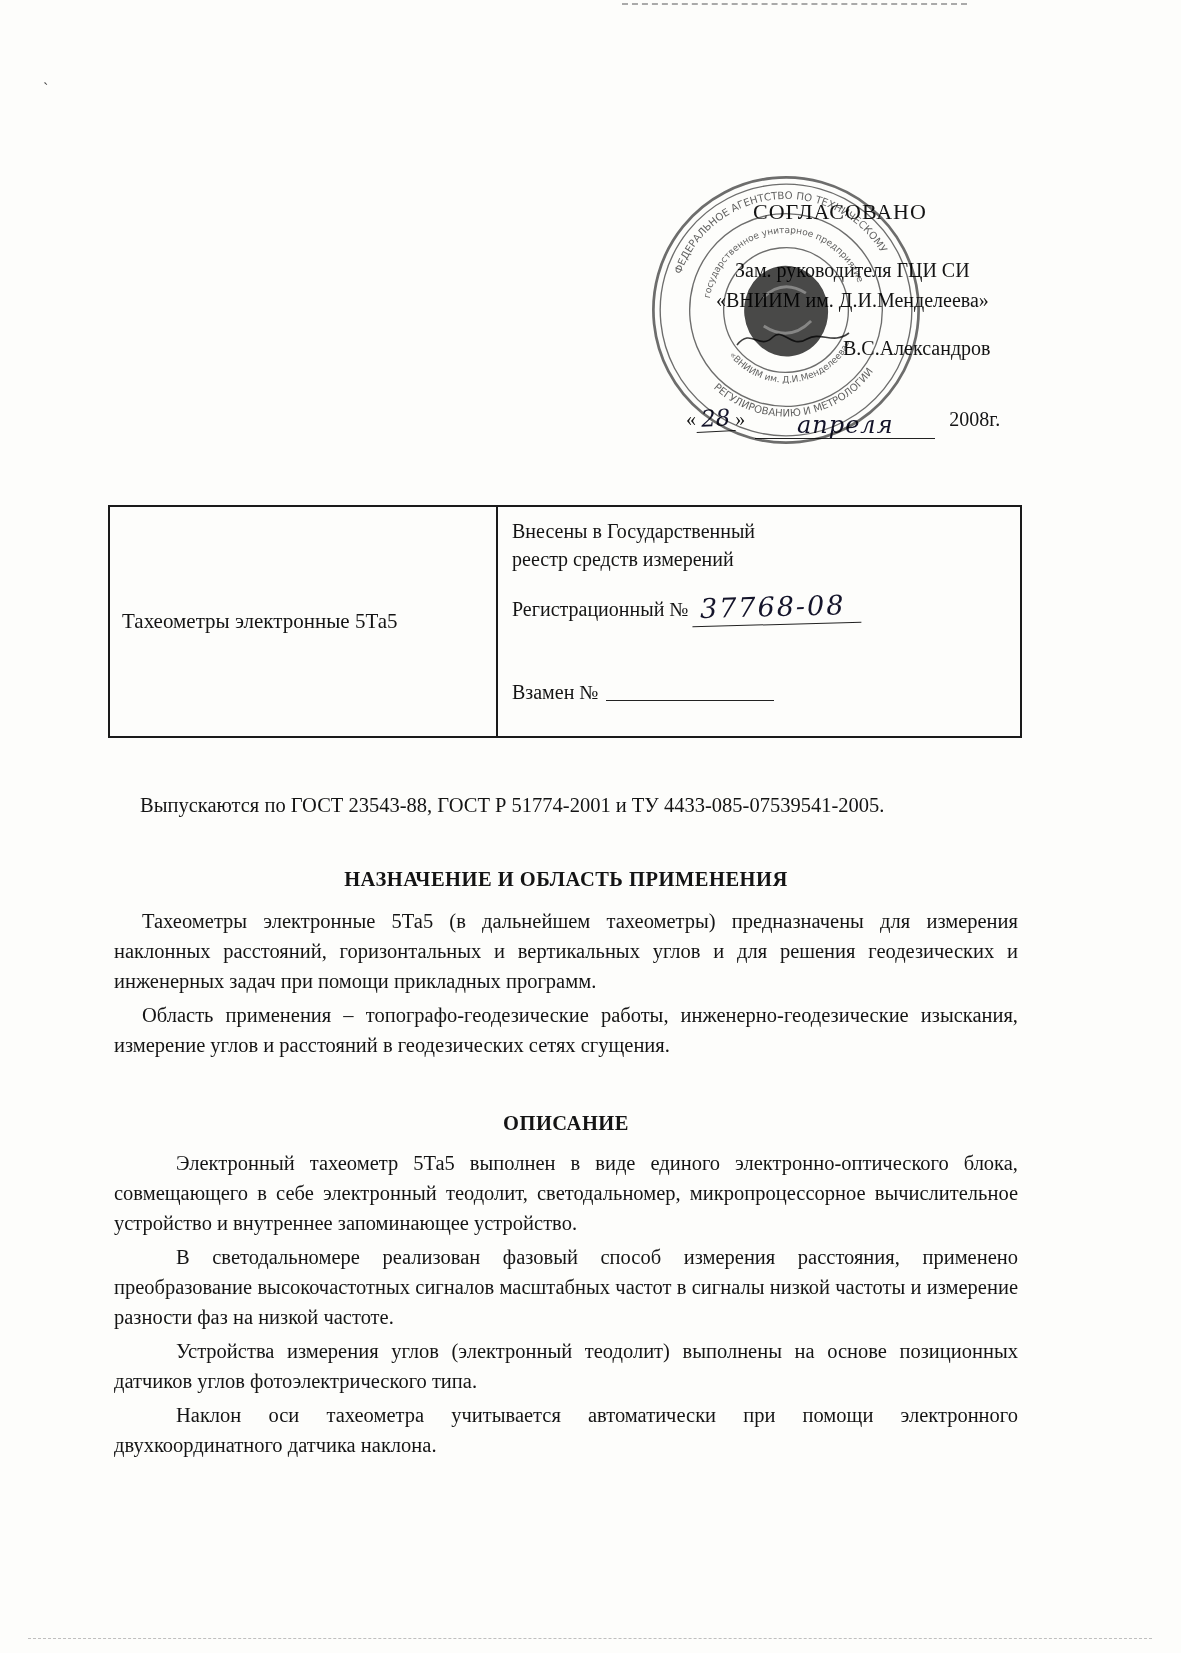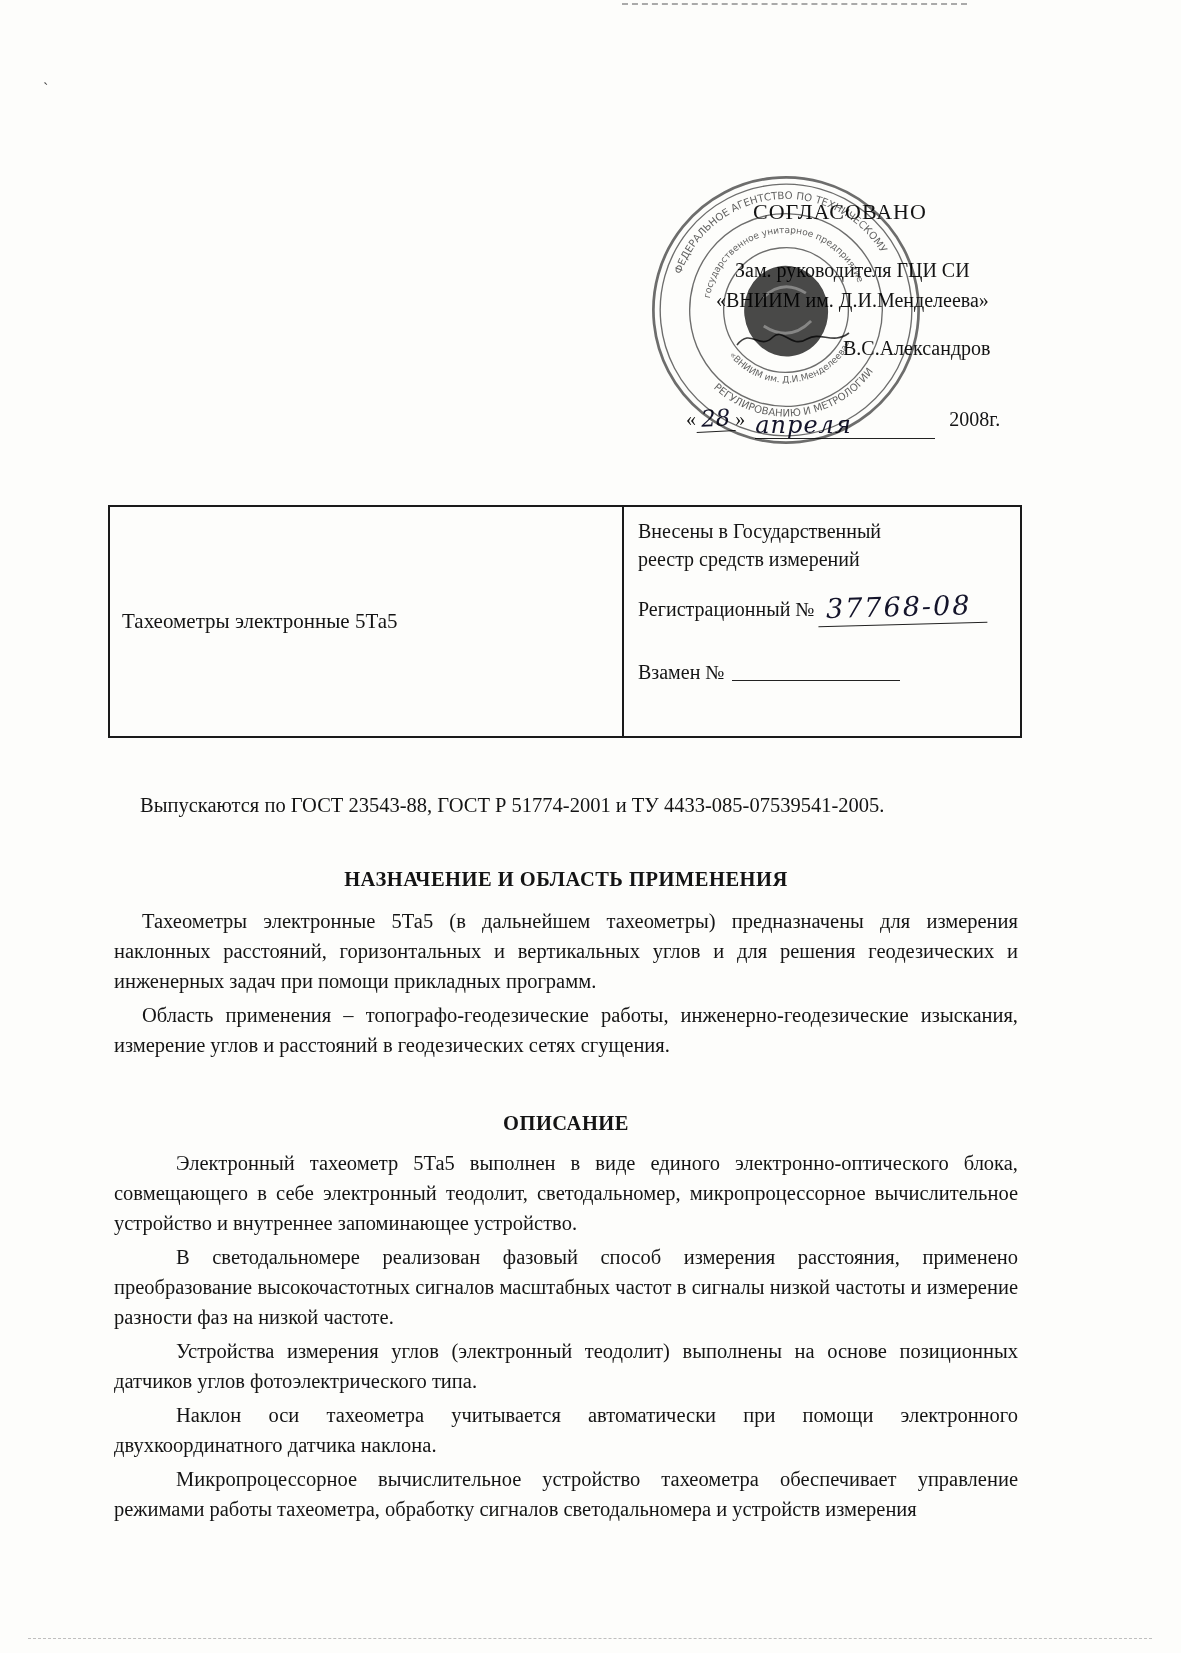--- a/index.html
+++ b/index.html
@@ -20,36 +20,36 @@
   .appr-title  { left:753px; top:199px; font-size:22px; font-weight:400; letter-spacing:1px; }
   .appr-role1  { left:735px; top:259px; font-size:20px; }
   .appr-role2  { left:716px; top:289px; font-size:20px; }
   .appr-signer { left:843px; top:337px; font-size:20px; }
   .signature   { left:733px; top:323px; }
   .appr-date   { left:686px; top:400px; font-size:20px; white-space:nowrap; }
 
   .hand { font-family:"DejaVu Serif", serif; font-style:italic; color:#14142a; }
   .q { font-size:20px; }
   .day { display:inline-block; font-size:23px; border-bottom:1.6px solid #222; padding:0 5px 0 5px; transform:rotate(-3deg); }
-  .month-line { display:inline-block; width:180px; border-bottom:1.8px solid #222; text-align:left; margin:11px 8px 0 10px; height:28px; vertical-align:-7px; }
+  .month-line { display:inline-block; width:180px; border-bottom:1.8px solid #222; text-align:center; margin:11px 8px 0 10px; height:28px; vertical-align:-7px; }
   .month { font-size:24px; letter-spacing:1px; }
   .year { margin-left:6px; }
 
   
   .stamp { left:650px; top:174px; mix-blend-mode:multiply; opacity:.92; transform:rotate(-6deg); }
   .stamp text { font-family:"DejaVu Sans", sans-serif; }
 
   
   .reg-table { left:108px; top:505px; width:914px; height:233px; border:2px solid #1a1a1a; display:flex; }
-  .cell-left { width:512px; display:flex; align-items:center; padding:0 10px 0 12px; font-size:21px; }
+  .cell-left { width:386px; display:flex; align-items:center; padding:0 10px 0 12px; font-size:21px; }
   .cell-right { flex:1; border-left:2px solid #1a1a1a; padding:10px 2px 0 14px; font-size:20px; }
   .entered { line-height:28px; }
   .reg-row { margin-top:18px; white-space:nowrap; }
   .reg-num { font-size:27px; border-bottom:1.8px solid #222; padding:0 16px 2px 8px; letter-spacing:2px; display:inline-block; transform:rotate(-1.5deg); margin-left:4px; }
-  .replace-row { margin-top:36px; }
+  .replace-row { margin-top:56px; }
   .blank-line { display:inline-block; width:168px; border-bottom:1.8px solid #222; height:18px; margin-left:8px; vertical-align:-2px; }
 
   
   .bodytext { left:110px; top:786px; width:912px; font-size:20.5px; line-height:30px; text-align:justify; }
   .bodytext p { margin:4px; }
   .standards { text-indent:26px; text-align:left; }
   .sec { font-size:20.5px; font-weight:700; text-align:center; letter-spacing:.5px; margin:44px 0 12px; }
   .sec2 { margin:48px 0 10px; }
   .ind1 { text-indent:28px; }
   .ind2 { text-indent:62px; }
@@ -121,16 +121,15 @@
   <div class="abs bodytext">
     <p class="standards">Выпускаются по ГОСТ 23543-88, ГОСТ Р 51774-2001  и  ТУ 4433-085-07539541-2005.</p>
     <h2 class="sec">НАЗНАЧЕНИЕ И ОБЛАСТЬ ПРИМЕНЕНИЯ</h2>
     <p class="ind1">Тахеометры электронные 5Та5 (в дальнейшем тахеометры) предназначены для измерения наклонных расстояний, горизонтальных и вертикальных углов и для решения геодезических и инженерных задач при помощи прикладных программ.</p>
     <p class="ind1">Область применения – топографо-геодезические работы, инженерно-геодезические изыскания, измерение углов и расстояний в геодезических сетях сгущения.</p>
     <h2 class="sec sec2">ОПИСАНИЕ</h2>
     <p class="ind2">Электронный тахеометр 5Та5 выполнен в виде единого электронно-оптического блока, совмещающего в себе электронный теодолит, светодальномер, микропроцессорное вычислительное устройство и внутреннее запоминающее устройство.</p>
     <p class="ind2">В светодальномере реализован фазовый способ измерения расстояния, применено преобразование высокочастотных сигналов масштабных частот в сигналы низкой частоты и измерение разности фаз на низкой частоте.</p>
     <p class="ind2">Устройства измерения углов (электронный теодолит) выполнены на основе позиционных датчиков углов фотоэлектрического типа.</p>
     <p class="ind2">Наклон оси тахеометра учитывается автоматически при помощи электронного двухкоординатного датчика наклона.</p>
-    <p class="ind2">Микропроцессорное вычислительное устройство тахеометра обеспечивает управление режимами работы тахеометра, обработку сигналов светодальномера и устройств измерения</p>
   </div>
 
 </div>
 
 </body></html>

